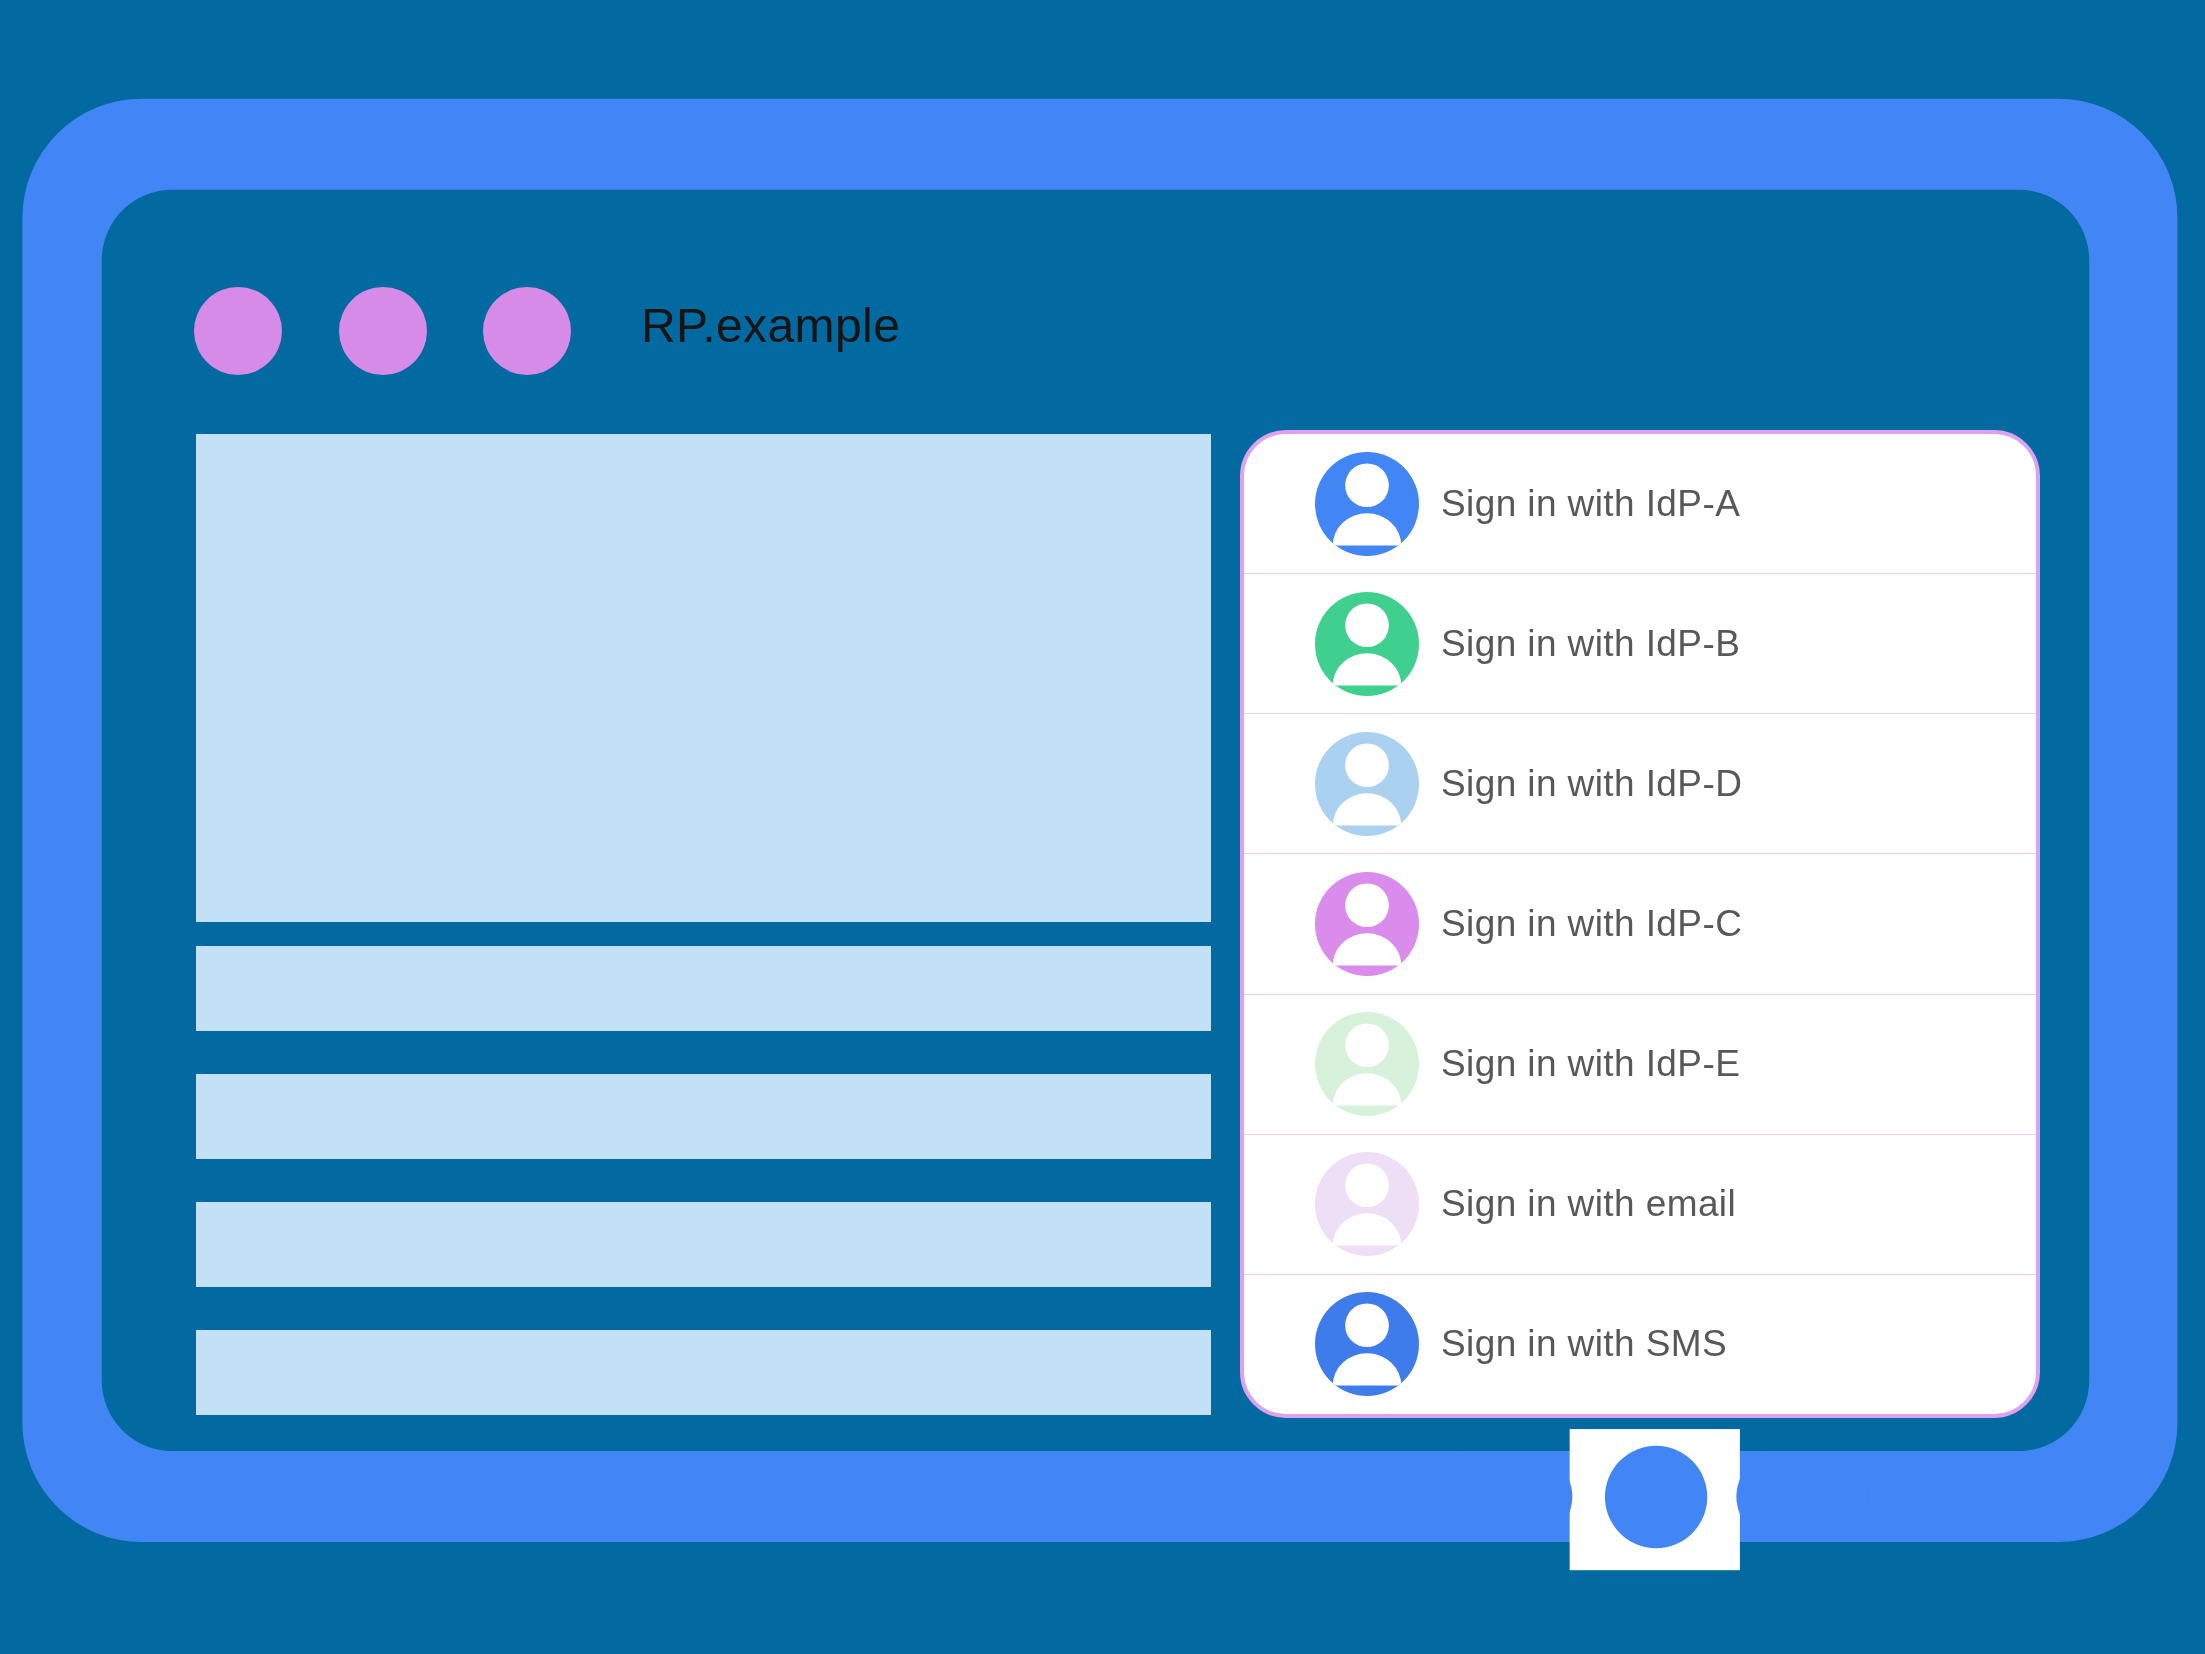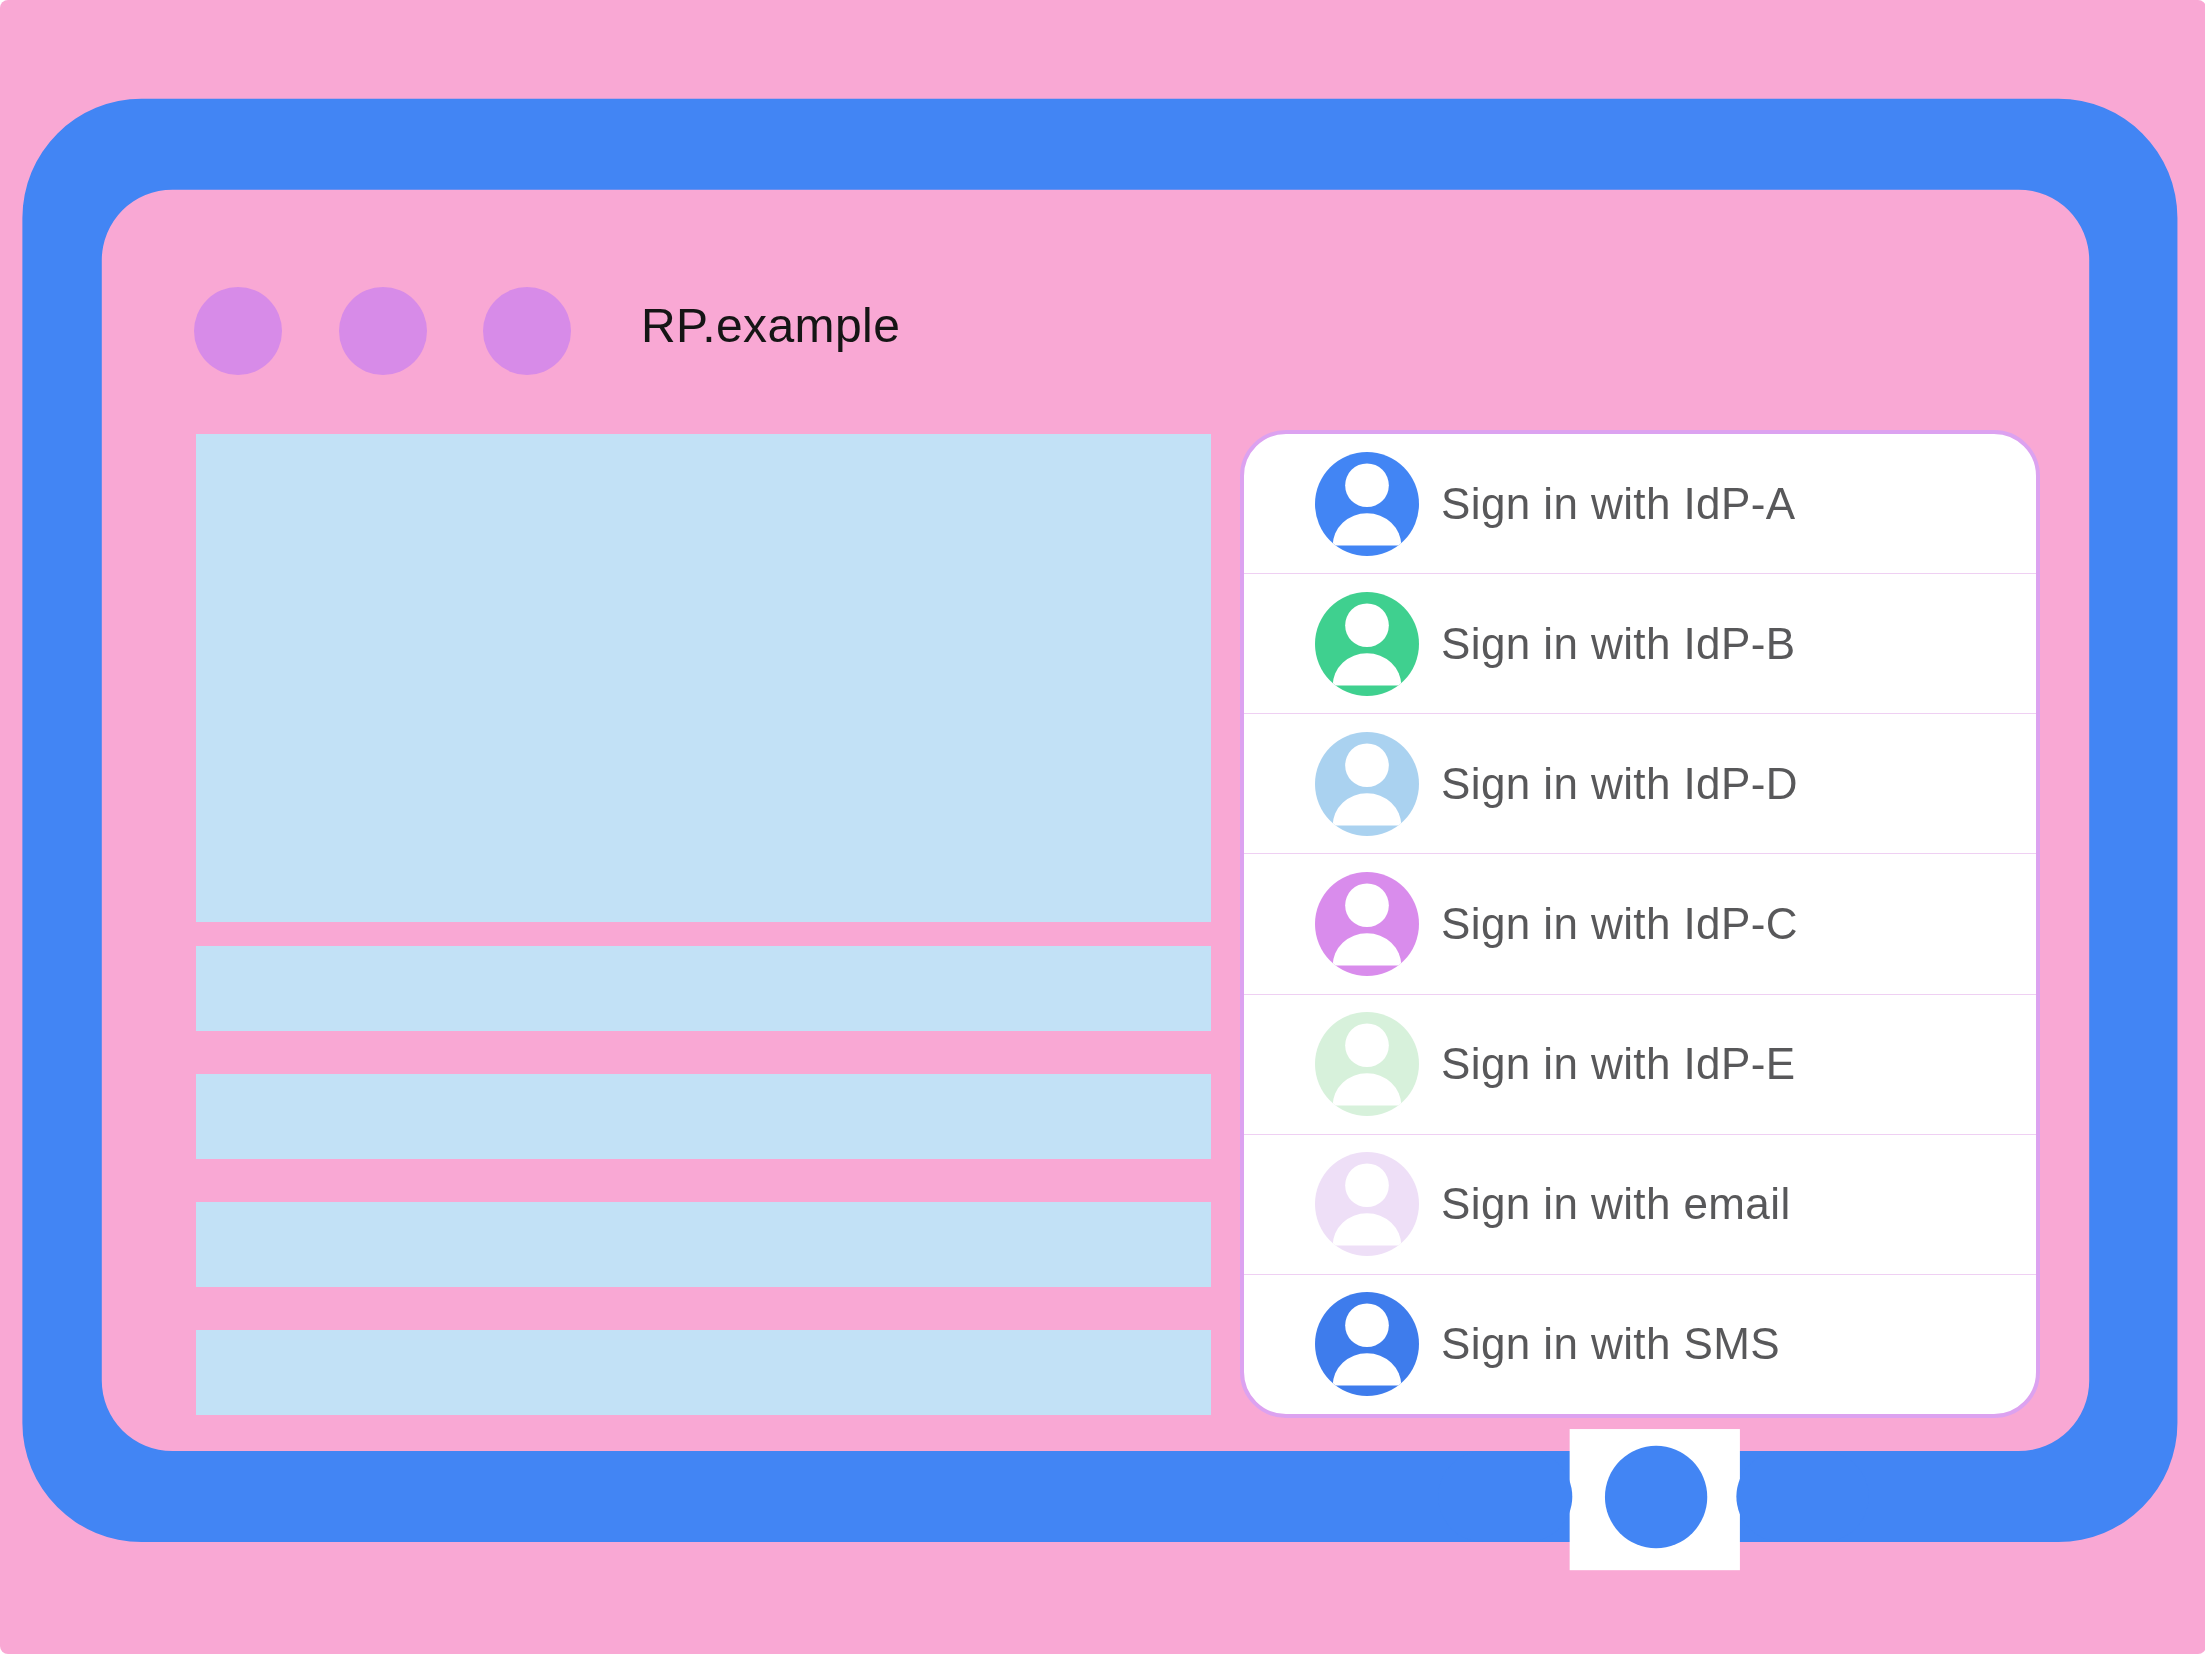--- a/index.html
+++ b/index.html
@@ -1,23 +1,22 @@
 <!DOCTYPE html>
 <html style="font-size:14px"><head>
 <meta charset="utf-8">
 <style>
   html, body { margin: 0; padding: 0; background: #ffffff; }
   .stage {
     position: relative;
     width: 2206px;
     height: 1654px;
-    background: #f9a8d4;
+    background: #0369a1;
     overflow: hidden;
     font-family: "Liberation Sans", sans-serif;
-    border-radius: 8px;
   }
   .frame-svg { position: absolute; left: 0; top: 0; width: 2206px; height: 1654px; }
 
   
   .window-dot {
     position: absolute;
     width: 88px; height: 88px;
     border-radius: 50%;
     background: #D78BE8;
     top: 287px;
@@ -60,21 +59,21 @@
     flex: 1 1 0;
     display: flex;
     align-items: center;
     padding-left: 71px;
     cursor: pointer;
   }
   .dialog-row + .dialog-row { border-top: 1.8px solid #EFD0F3; align-items: center; }
   .avatar { width: 104px; height: 104px; flex: 0 0 auto; }
   .row-label {
     margin-left: 22px;
-    font-size: 44px;
+    font-size: 37px;
     font-weight: 500;
     color: #58585A;
     white-space: nowrap;
     letter-spacing: 0.4px;
   }
 </style>
 </head>
 <body>
 
 <div class="stage">

